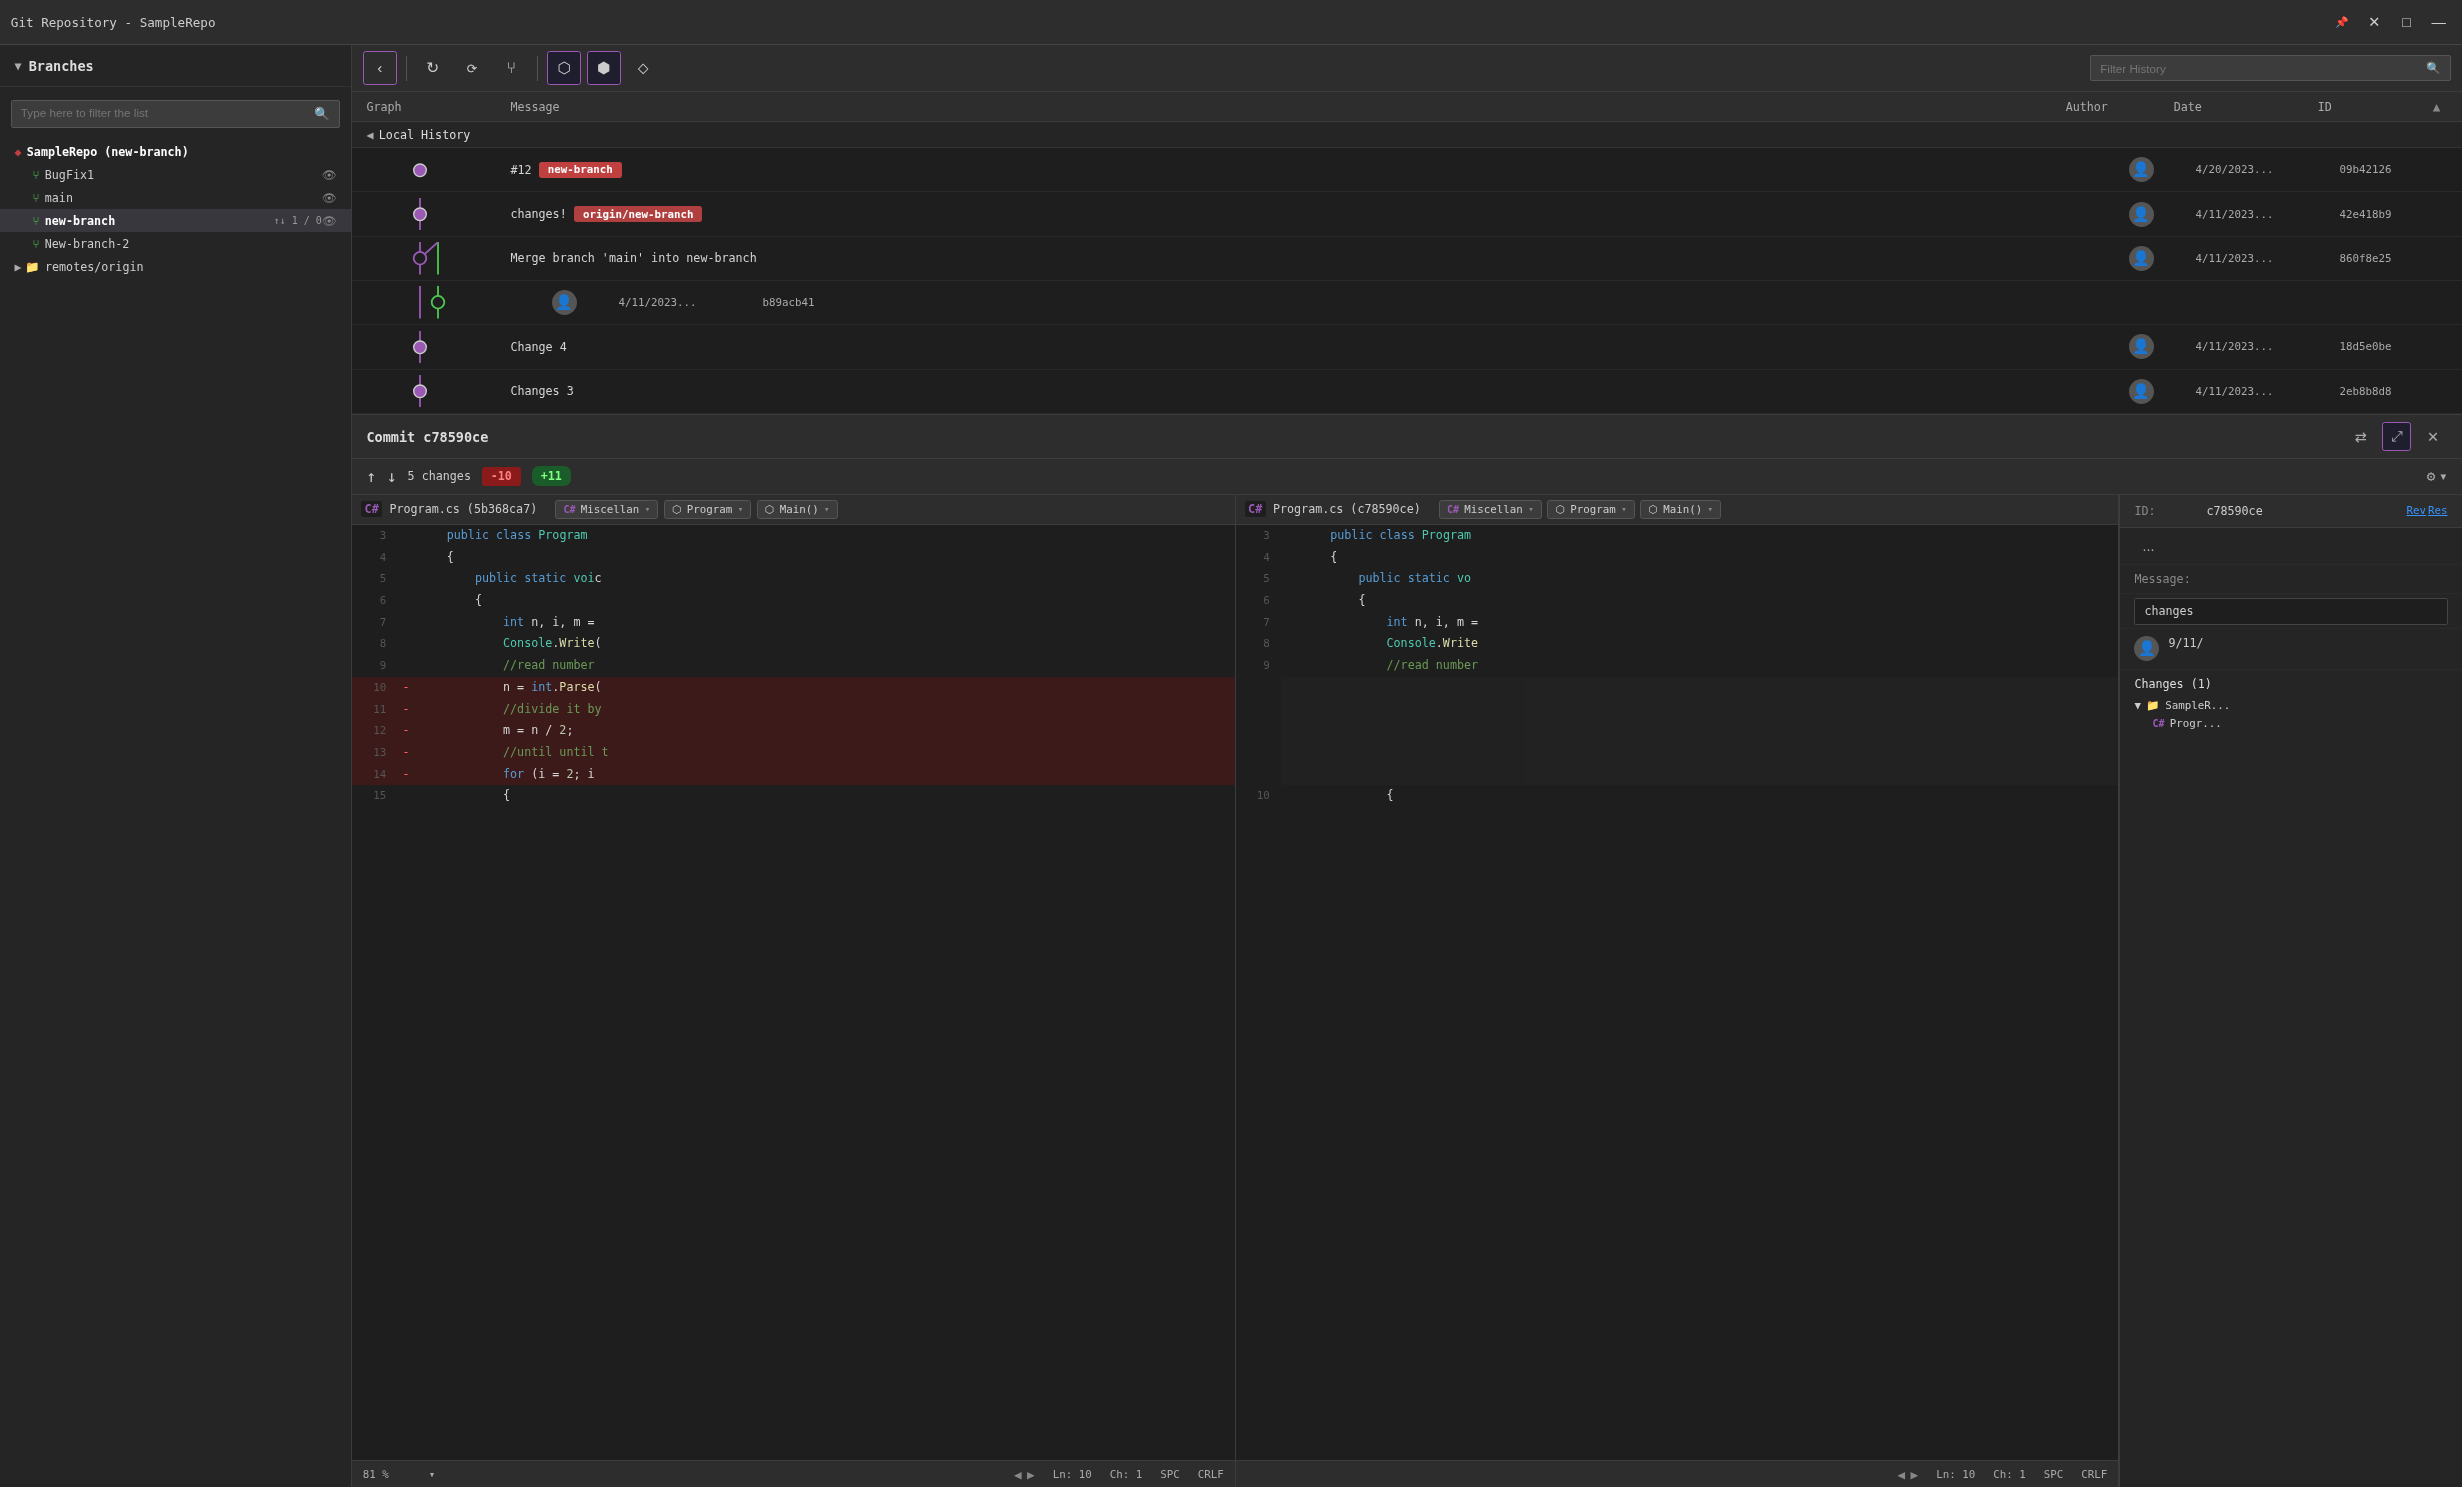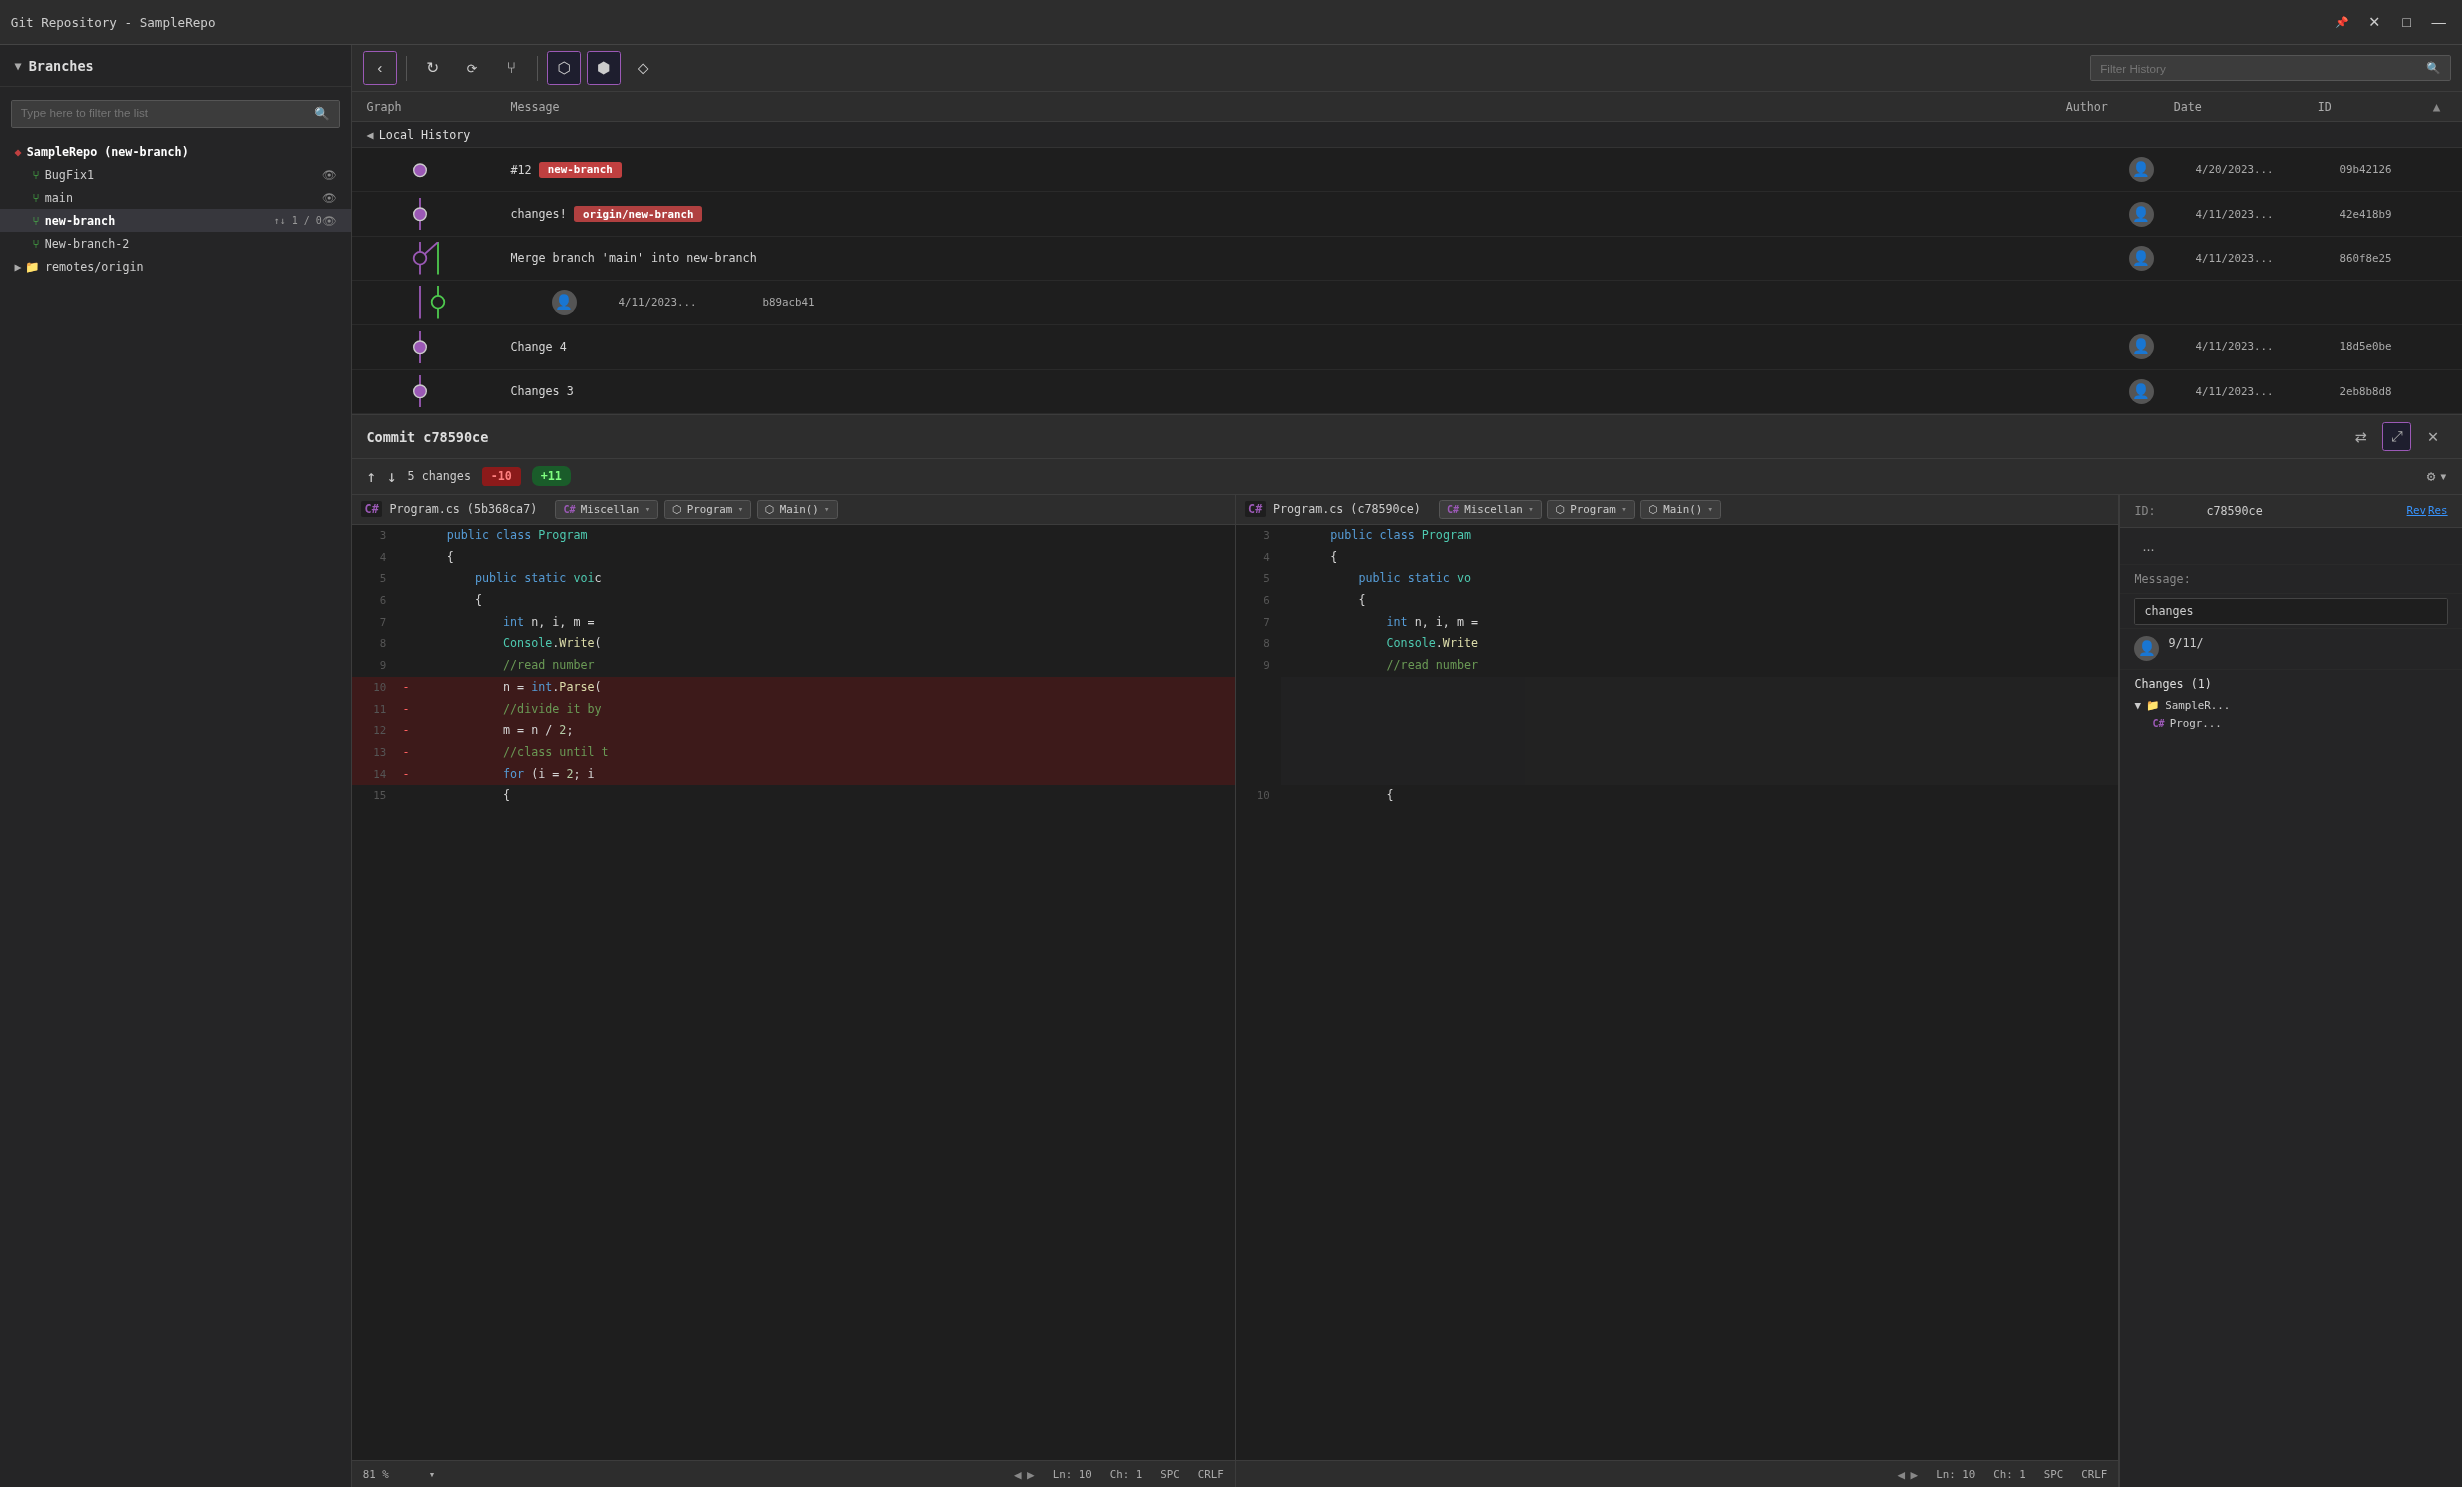--- a/index.html
+++ b/index.html
@@ -864,21 +864,21 @@
 
             <div class="code-line line-removed">
               <span class="line-num" style="background:#3d1a1a;">12</span>
               <span class="line-marker">-</span>
               <span class="line-content">            m = n / <span class="nu">2</span>;</span>
             </div>
 
             <div class="code-line line-removed">
               <span class="line-num" style="background:#3d1a1a;">13</span>
               <span class="line-marker">-</span>
-              <span class="line-content">            <span class="cm">//class until t</span></span>
+              <span class="line-content">            <span class="cm">//until until t</span></span>
             </div>
 
             <div class="code-line line-removed">
               <span class="line-num" style="background:#3d1a1a;">14</span>
               <span class="line-marker">-</span>
               <span class="line-content">            <span class="kw">for</span> (i = <span class="nu">2</span>; i</span>
             </div>
 
             <div class="code-line">
               <span class="line-num">15</span>

